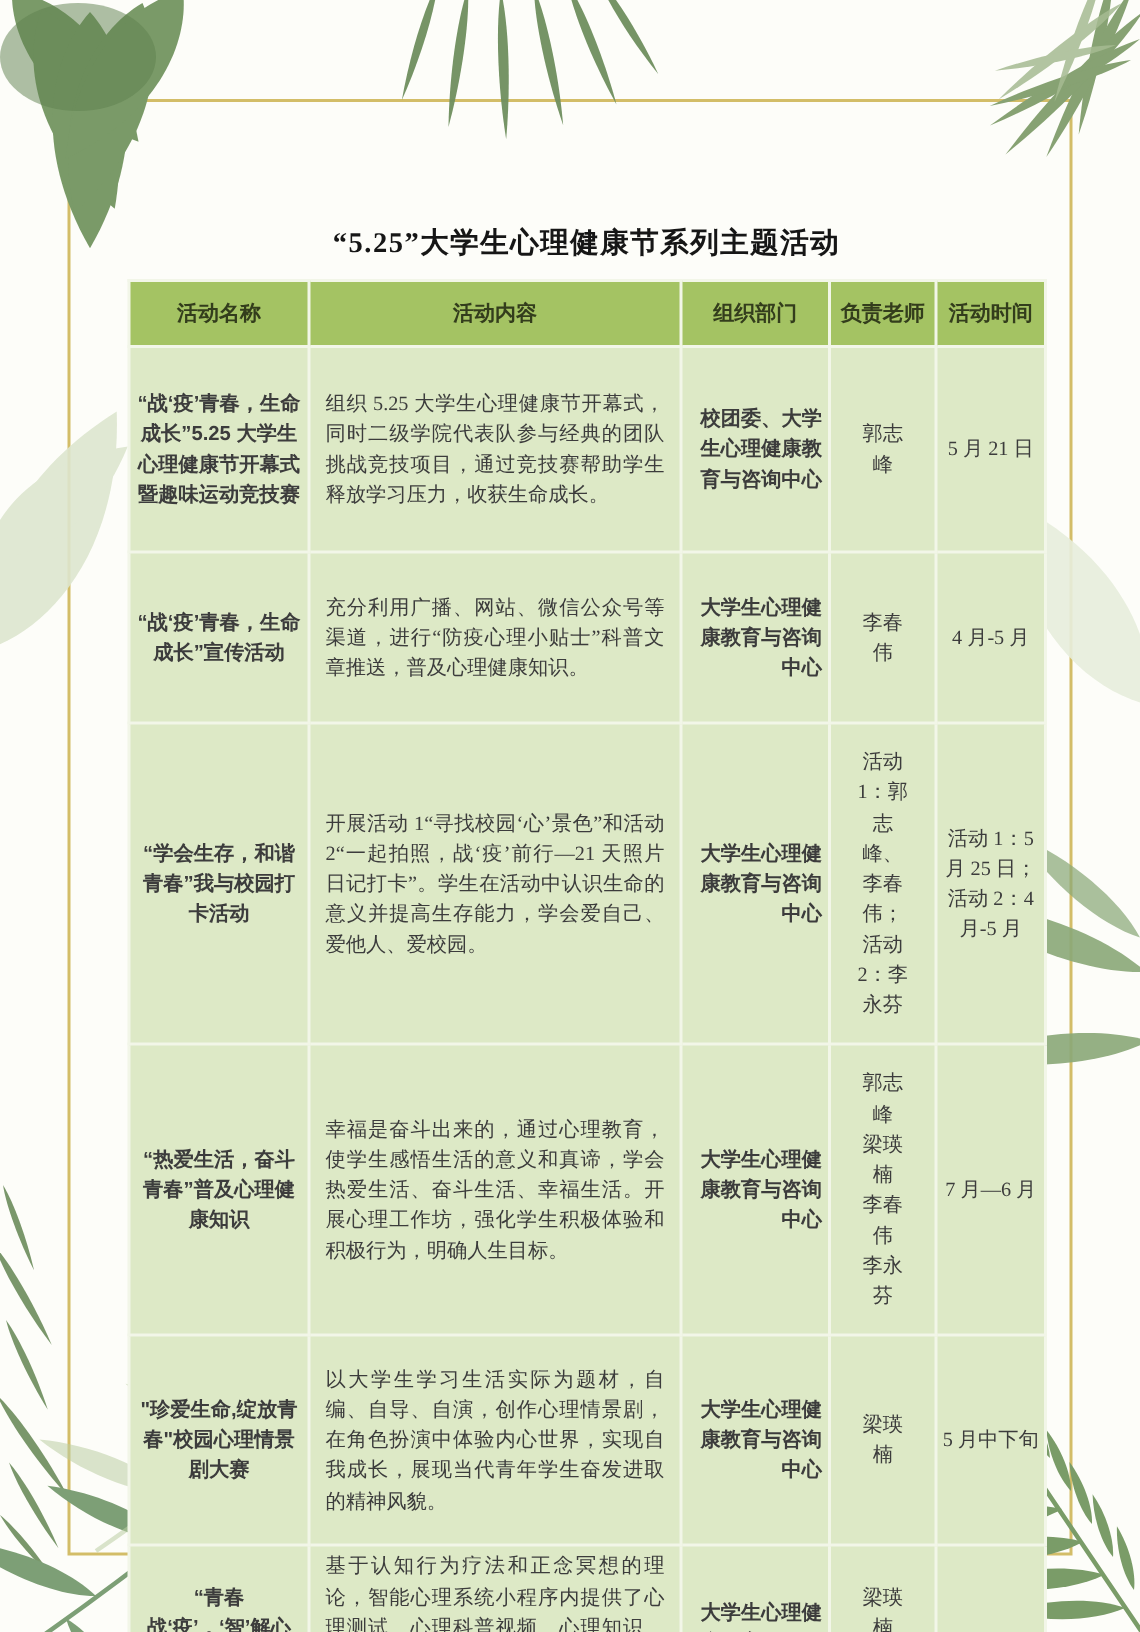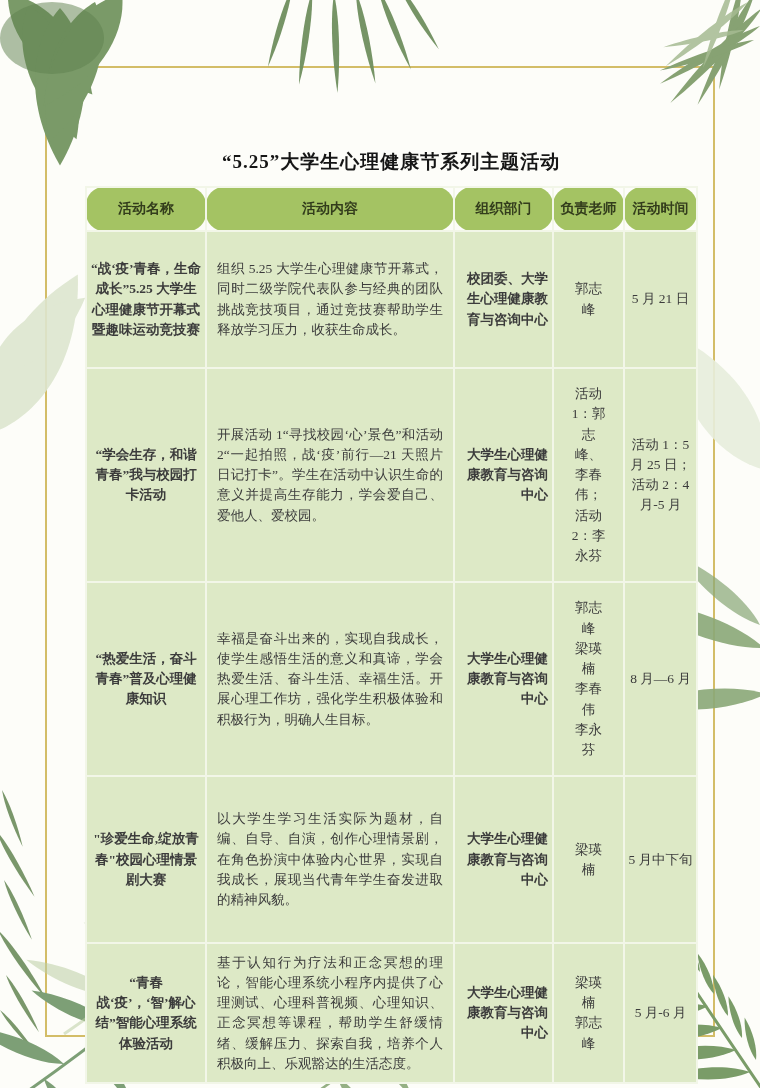--- a/index.html
+++ b/index.html
@@ -26,27 +26,27 @@
     border-collapse:collapse;table-layout:fixed;
   }
   table.activities th,
   table.activities td{
     border:2px solid #f2f6e8;
     vertical-align:middle;
   }
   table.activities th{
     background:#a4c363;color:#333d1c;
     font-family:"Liberation Sans","DejaVu Sans",sans-serif;
-    font-weight:bold;font-size:14px;height:38px;padding:2px;border-radius:18px;
+    font-weight:bold;font-size:14px;height:38px;padding:2px;
   }
   table.activities td{
     background:#dde9c6;color:#3c3c3c;font-size:13.5px;line-height:1.5;
   }
   td.c-name{
-    font-family:Liberation Serif, serif;
+    font-family:Liberation Sans, sans-serif;
     font-weight:bold;color:#1a1a1a;text-align:center;
     padding:4px 3px;line-height:1.45;
   }
   td.c-content{text-align:justify;padding:3px 10px;}
   td.c-dept{text-align:right;padding:4px;font-size:12.5px;font-weight:bold;}
   td.c-teacher{text-align:center;padding:15px;font-size:12.5px;white-space:pre-line;}
   td.c-time{text-align:center;padding:2px;font-size:12.5px;}
   tbody tr:nth-child(1) td{height:105px;}
   tbody tr:nth-child(2) td{height:82px;}
   tbody tr:nth-child(3) td{height:122px;}
@@ -184,35 +184,42 @@
   </thead>
   <tbody>
     <tr>
       <td class="c-name">“战‘疫’青春，生命成长”5.25 大学生心理健康节开幕式暨趣味运动竞技赛</td>
       <td class="c-content">组织 5.25 大学生心理健康节开幕式，同时二级学院代表队参与经典的团队挑战竞技项目，通过竞技赛帮助学生释放学习压力，收获生命成长。</td>
       <td class="c-dept">校团委、大学生心理健康教育与咨询中心</td>
       <td class="c-teacher">郭志峰</td>
       <td class="c-time">5 月 21 日</td>
     </tr>
     <tr>
+      <td class="c-name">“战‘疫’青春，生命成长”宣传活动</td>
+      <td class="c-content">充分利用广播、网站、微信公众号等渠道，进行“防疫心理小贴士”科普文章推送，普及心理健康知识。</td>
+      <td class="c-dept">大学生心理健康教育与咨询中心</td>
+      <td class="c-teacher">李春伟</td>
+      <td class="c-time">4 月-5 月</td>
+    </tr>
+    <tr>
       <td class="c-name">“学会生存，和谐青春”我与校园打卡活动</td>
       <td class="c-content">开展活动 1“寻找校园‘心’景色”和活动 2“一起拍照，战‘疫’前行—21 天照片日记打卡”。学生在活动中认识生命的意义并提高生存能力，学会爱自己、爱他人、爱校园。</td>
       <td class="c-dept">大学生心理健康教育与咨询中心</td>
       <td class="c-teacher">活动 1：郭志峰、李春伟；活动 2：李永芬</td>
       <td class="c-time">活动 1：5 月 25 日；活动 2：4 月-5 月</td>
     </tr>
     <tr>
       <td class="c-name">“热爱生活，奋斗青春”普及心理健康知识</td>
-      <td class="c-content">幸福是奋斗出来的，实现自我成长，使学生感悟生活的意义和真谛，学会热爱生活、奋斗生活、幸福生活。开展心理工作坊，强化学生积极体验和积极行为，明确人生目标。</td>
+      <td class="c-content">幸福是奋斗出来的，通过心理教育，使学生感悟生活的意义和真谛，学会热爱生活、奋斗生活、幸福生活。开展心理工作坊，强化学生积极体验和积极行为，明确人生目标。</td>
       <td class="c-dept">大学生心理健康教育与咨询中心</td>
       <td class="c-teacher">郭志峰
 梁瑛楠
 李春伟
 李永芬</td>
-      <td class="c-time">8 月—6 月</td>
+      <td class="c-time">7 月—6 月</td>
     </tr>
     <tr>
       <td class="c-name">"珍爱生命,绽放青春"校园心理情景剧大赛</td>
       <td class="c-content">以大学生学习生活实际为题材，自编、自导、自演，创作心理情景剧，在角色扮演中体验内心世界，实现自我成长，展现当代青年学生奋发进取的精神风貌。</td>
       <td class="c-dept">大学生心理健康教育与咨询中心</td>
       <td class="c-teacher">梁瑛楠</td>
       <td class="c-time">5 月中下旬</td>
     </tr>
     <tr>
       <td class="c-name">“青春战‘疫’，‘智’解心结”智能心理系统体验活动</td>

